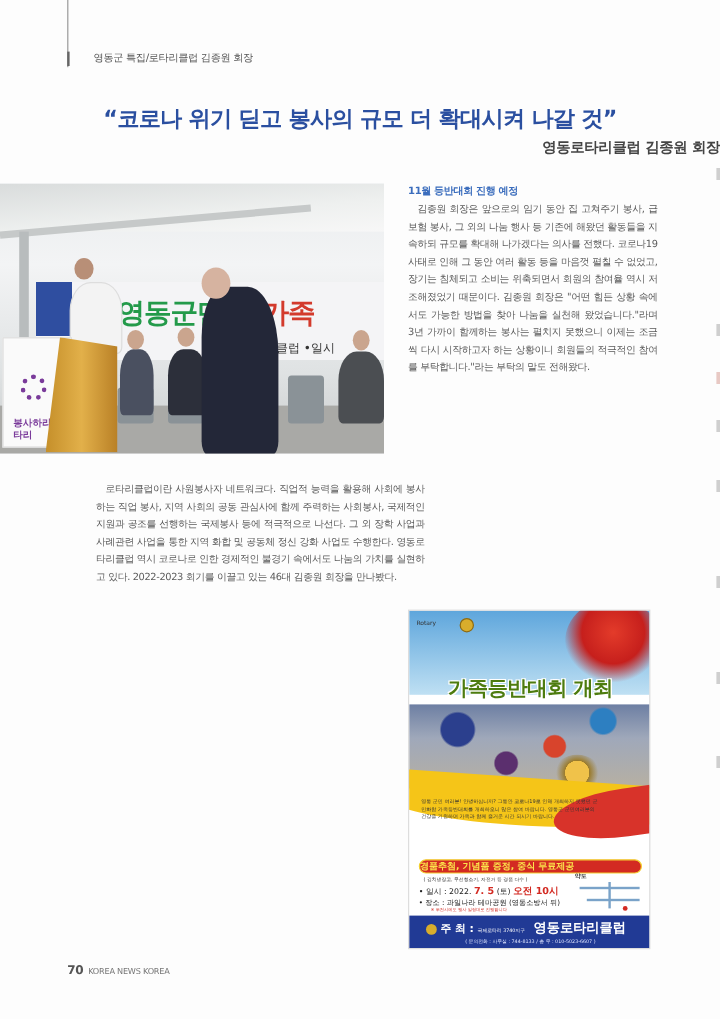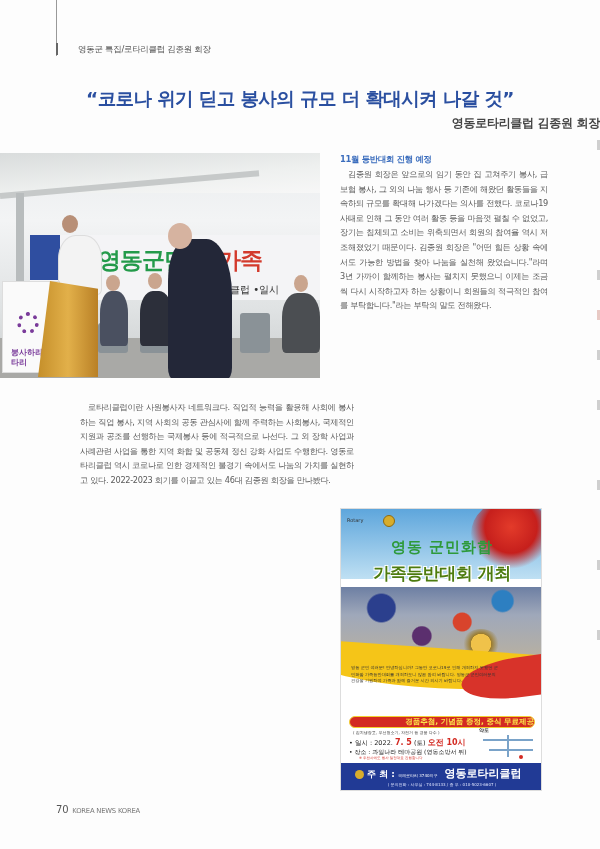--- a/index.html
+++ b/index.html
@@ -61,38 +61,38 @@
         radial-gradient(circle at 20% 30%, #2b3f8d 0 8%, transparent 9%),
         radial-gradient(circle at 60% 50%, #d8442c 0 7%, transparent 8%),
         radial-gradient(circle at 80% 20%, #2d7fc1 0 6%, transparent 7%),
         radial-gradient(circle at 40% 70%, #5b2f6e 0 7%, transparent 8%),
         linear-gradient(180deg,#6d7fa3 0%,#9fa8ba 40%,#b7b0a2 100%); }
     .poster-fruit { position: absolute; left: 120px; top: 120px; width: 40px; height: 30px; border-radius: 50%; background: radial-gradient(circle,#f0c24a 0 40%,#9a7b2c 41%,transparent 70%); }
     .poster-swoosh { position: absolute; left: -20px; top: 140px; width: 260px; height: 40px; background: #f5c518; border-radius: 0 0 60% 40%; transform: rotate(4deg); }
     .poster-swoosh2 { position: absolute; left: 120px; top: 148px; width: 120px; height: 40px; background: #d8332a; border-radius: 50% 0 0 50%; transform: rotate(-8deg); }
     .poster-body { position: absolute; left: 10px; top: 156px; width: 150px; font-size: 4.2px; line-height: 6.5px; color: #333; }
     .poster-redbar { position: absolute; left: 8px; top: 207px; width: 186px; height: 12px; background: #d32a22; border-radius: 6px; border: 1px solid #f3d030;
-      font-size: 7.5px; font-weight: bold; color: #fbe34a; text-align: right; line-height: 10px; }
+      font-size: 7.5px; font-weight: bold; color: #fbe34a; text-align: left; line-height: 10px; }
     .poster-items { position: absolute; left: 12px; top: 221px; font-size: 4px; color: #333; }
     .poster-date { position: absolute; left: 8px; top: 228px; font-size: 6.5px; color: #222; white-space: nowrap; }
     .poster-date b { color: #d32a22; font-size: 8px; }
     .poster-place { position: absolute; left: 8px; top: 239px; font-size: 6px; color: #222; white-space: nowrap; }
     .poster-note { position: absolute; left: 18px; top: 247px; font-size: 3.5px; color: #d32a22; white-space: nowrap; }
     .poster-map { position: absolute; left: 138px; top: 218px; width: 58px; height: 36px; }
     .poster-map-label { font-size: 5px; color: #333; font-weight: bold; }
     .poster-map .line { position: absolute; height: 2px; background: #7aa3c9; }
     .poster-map .dot { position: absolute; width: 4px; height: 4px; border-radius: 50%; background: #d32a22; }
     .poster-footer { position: absolute; left: 0; top: 254px; width: 202px; height: 29px; background: #213a95; }
     .poster-host { position: absolute; left: 14px; top: 3px; font-size: 9px; color: #fff; font-weight: bold; white-space: nowrap; }
     .poster-host .emb { display: inline-block; width: 9px; height: 9px; border-radius: 50%; background: #d8ad2c; vertical-align: middle; margin-right: 3px; }
     .poster-host .club { font-size: 11px; margin-left: 4px; }
     .poster-contact { position: absolute; left: 0; width: 202px; top: 19px; font-size: 4px; color: #dfe5ff; text-align: center; }
 
     .footer { position: absolute; left: 56px; top: 804px; font-size: 6.8px; color: #777; letter-spacing: -0.2px; white-space: nowrap; }
-    .footer .num { font-size: 10px; color: #555; margin-right: 2px; }
+    .footer .num { font-size: 10px; color: #555; margin-right: 2px; font-weight: bold; }
 
     .edge-marks { position: absolute; right: 0; top: 140px; width: 4px; height: 600px; }
     .edge-marks span { position: absolute; right: 0; width: 3px; height: 10px; background: #cfcfcf; }
   </style>
 </head>
 <body>
 
 <div class="top-rule"></div>
 <div class="section-tag">영동군 특집/로타리클럽 김종원 회장</div>
 
@@ -144,21 +144,20 @@
   <div class="subtitle">11월 등반대회 진행 예정</div>
   <p class="para">김종원 회장은 앞으로의 임기 동안 집 고쳐주기 봉사, 급보험 봉사, 그 외의 나눔 행사 등 기존에 해왔던 활동들을 지속하되 규모를 확대해 나가겠다는 의사를 전했다. 코로나19사태로 인해 그 동안 여러 활동 등을 마음껏 펼칠 수 없었고, 장기는 침체되고 소비는 위축되면서 회원의 참여율 역시 저조해졌었기 때문이다. 김종원 회장은 "어떤 힘든 상황 속에서도 가능한 방법을 찾아 나눔을 실천해 왔었습니다."라며 3년 가까이 함께하는 봉사는 펼치지 못했으니 이제는 조금씩 다시 시작하고자 하는 상황이니 회원들의 적극적인 참여를 부탁합니다."라는 부탁의 말도 전해왔다.</p>
   <div class="gap"></div>
 </div>
 
 <div class="poster">
   <div class="poster-sky"></div>
   <div class="poster-leaves"></div>
   <div class="poster-logo">Rotary</div>
   <div class="poster-badge"></div>
-  <div class="poster-t1">영동 군민화합</div>
   <div class="poster-t2">가족등반대회 개최</div>
   <div class="poster-crowd"></div>
   <div class="poster-fruit"></div>
   <div class="poster-swoosh"></div>
   <div class="poster-swoosh2"></div>
   <div class="poster-body">영동 군민 여러분! 안녕하십니까? 그동안 코로나19로 인해 개최하지 못했던 군민화합 가족등반대회를 개최하오니 많은 참여 바랍니다. 영동군 군민여러분의 건강을 기원하며 가족과 함께 즐거운 시간 되시기 바랍니다.</div>
   <div class="poster-redbar">경품추첨, 기념품 증정, 중식 무료제공</div>
   <div class="poster-items">( 김치냉장고, 무선청소기, 자전거 등 경품 다수 )</div>
   <div class="poster-date">
     <span>• 일시 : 2022.</span>

